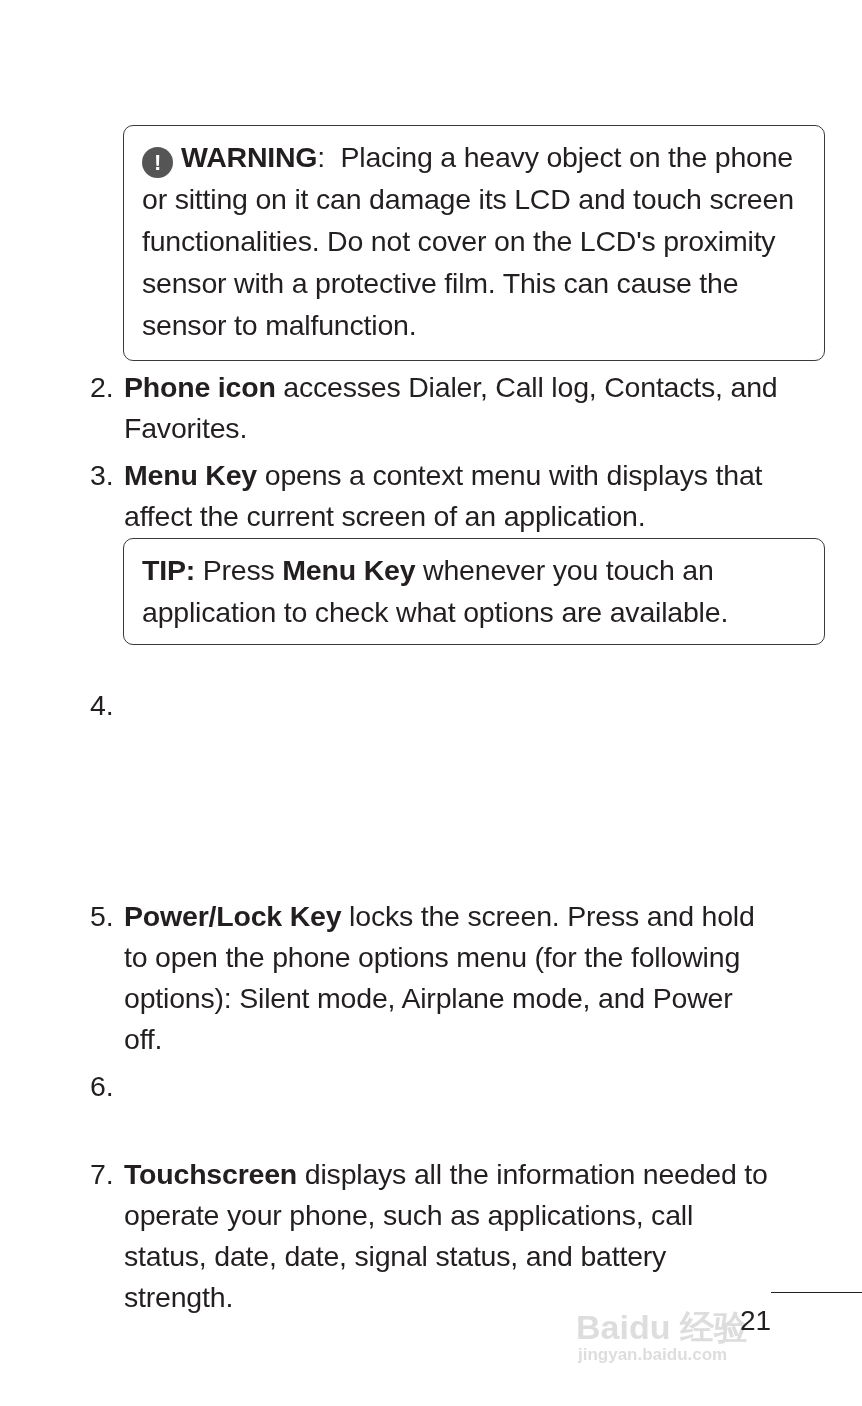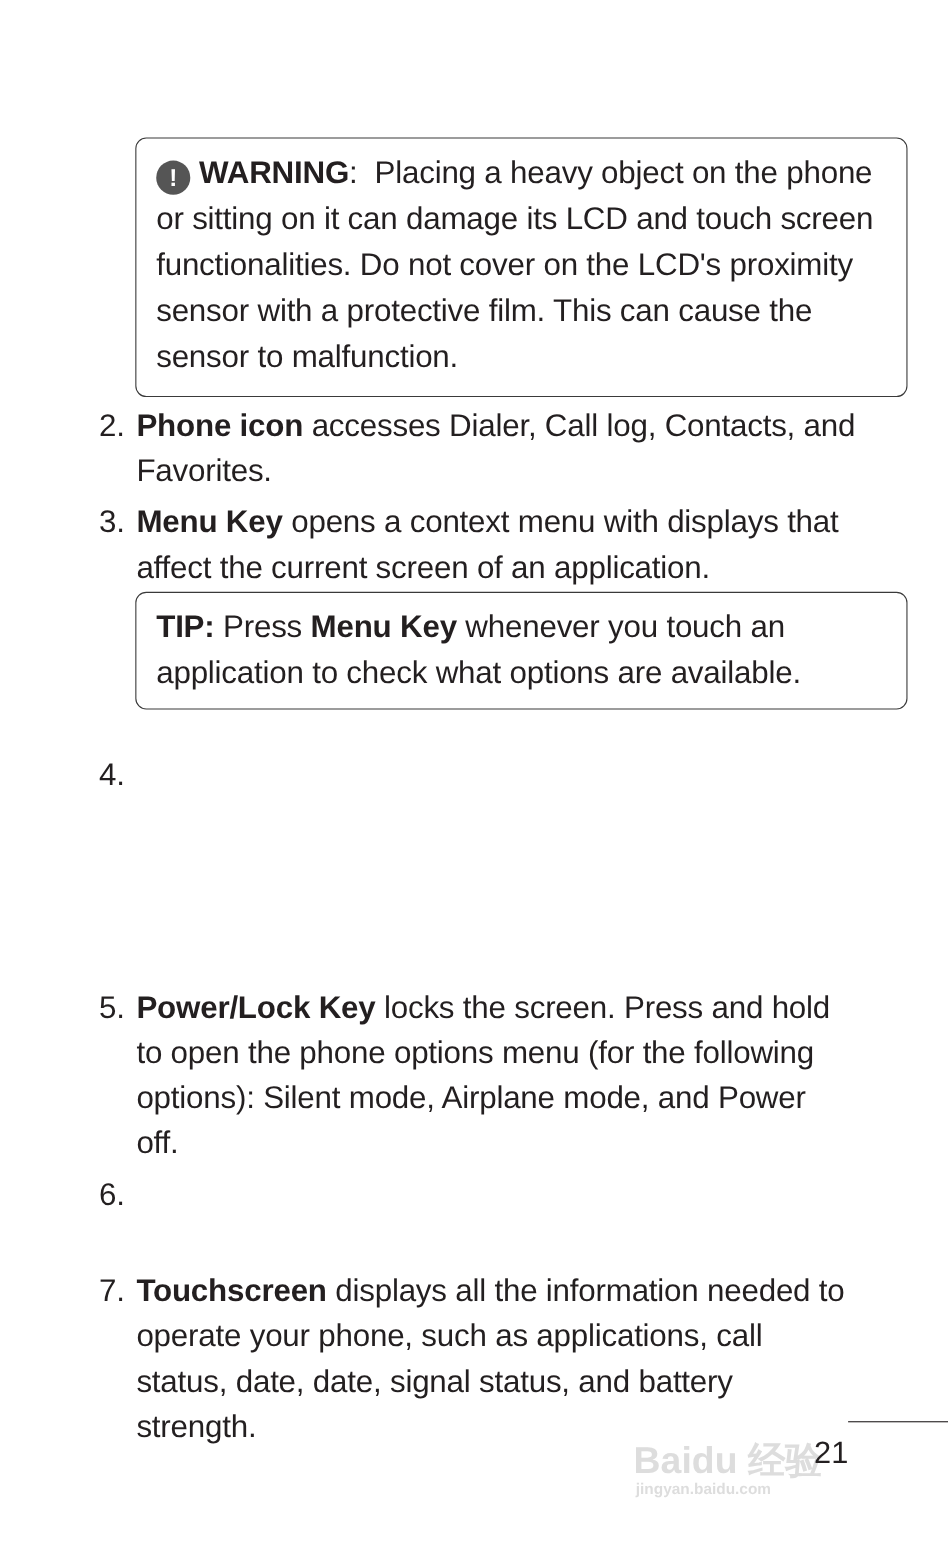--- a/index.html
+++ b/index.html
@@ -16,21 +16,21 @@
   b { font-weight:bold; }
   .item { position:absolute; left:90px; width:700px; font-size:28.5px; line-height:41px;
           letter-spacing:-0.2px; }
   .num { position:absolute; left:0; top:0; width:34px; }
   .txt { margin-left:34px; }
   .rule { position:absolute; left:771px; top:1292px; width:91px; border-top:1.5px solid #231f20; }
   .pnum { position:absolute; left:740px; top:1305px; font-size:28px; color:#231f20; }
   .wm { position:absolute; left:576px; top:1285px; width:200px; height:90px; color:rgba(180,180,180,0.45);
         font-weight:bold; }
   .wm1 { position:absolute; left:0; top:20px; font-size:34px; }
-  .wm2 { position:absolute; left:2px; top:60px; font-size:14px;text-align:center; }
+  .wm2 { position:absolute; left:2px; top:60px; font-size:17px;text-align:center; }
 </style>
 </head>
 <body>
 
 <div class="box warn">
   <span class="icon-warn">!</span><b>WARNING</b><span>:</span>&nbsp; <span>Placing a heavy object on the phone or sitting on it can damage its LCD and touch screen functionalities. Do not cover on the LCD's proximity sensor with a protective film. This can cause the sensor to malfunction.</span>
 </div>
 
 <div class="item" style="top:367px;">
   <span class="num">2.</span>

